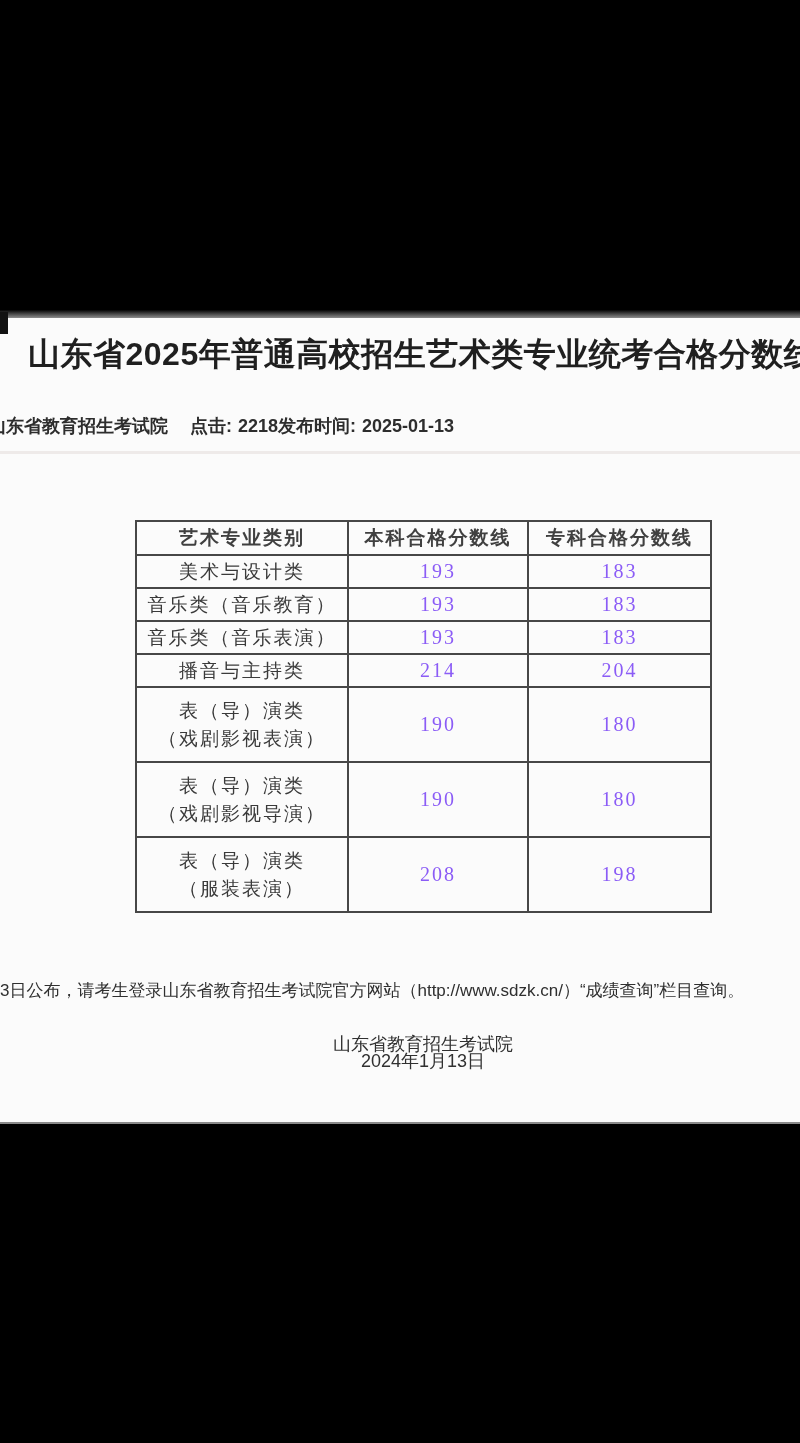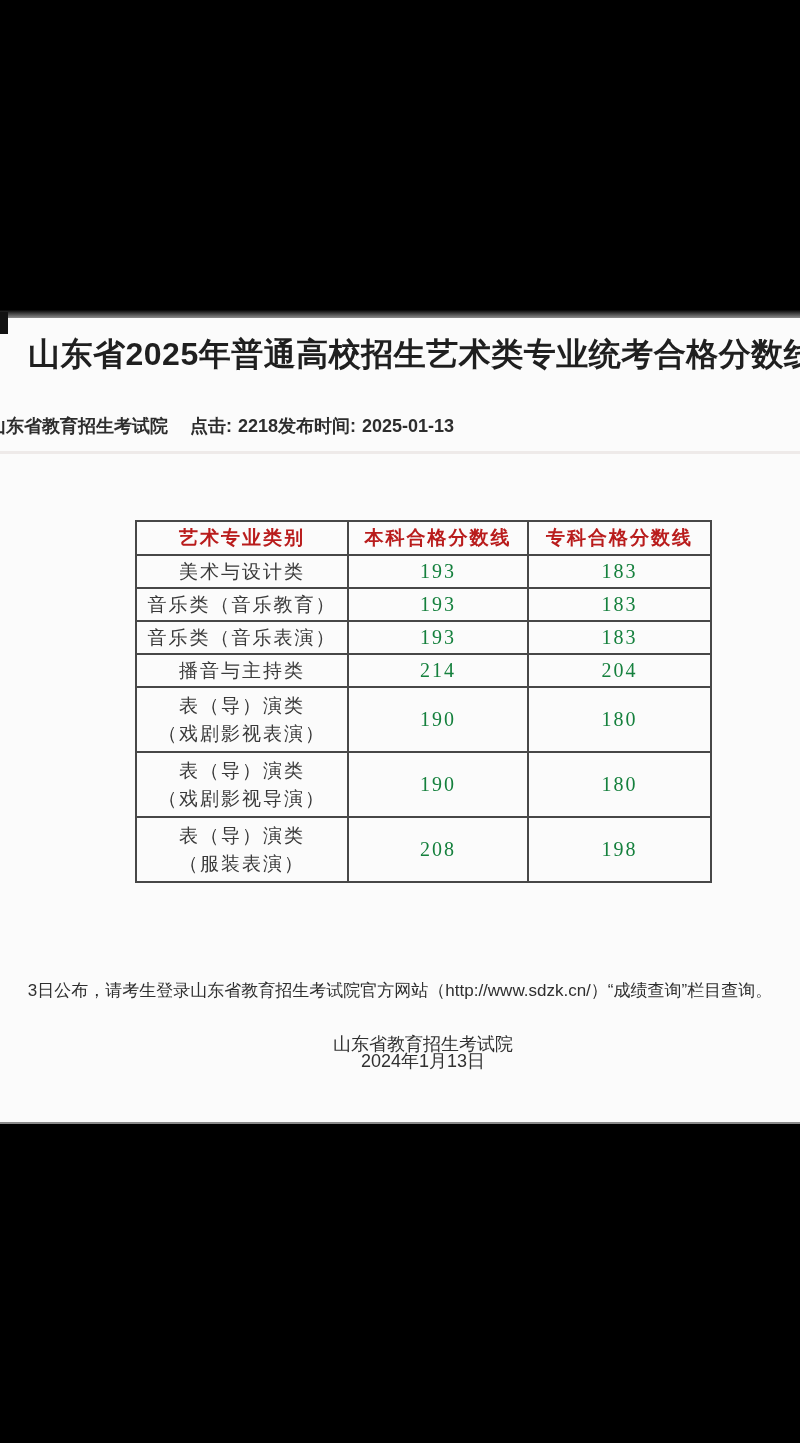--- a/index.html
+++ b/index.html
@@ -81,50 +81,49 @@
   table.scores th, table.scores td {
     border: 2px solid #474747;
     text-align: center;
     vertical-align: middle;
     padding: 0;
   }
   table.scores th {
     font-size: 19px;
     font-weight: bold;
     letter-spacing: 2px;
-    color: #b91c1c;
+    color: #404040;
     border-radius: 12px;
   }
   td.cat {
     font-size: 19px;
     letter-spacing: 2px;
     white-space: pre-line;
     line-height: 28px;
     color: #3a3a3a;
     border-radius: 15px;
   }
   td.num {
     font-size: 20px;
     letter-spacing: 2px;
-    color: #15803d;
+    color: #8b5cf6;
   }
   tr.r-h { height: 34px; }
   tr.r-s { height: 33px; }
-  tr.r-d { height: 65px; }
+  tr.r-d { height: 75px; }
   
   .notice {
     position: absolute;
     left: 0; top: 661px;
     width: 800px;
     font-size: 17px;
     font-weight: 500;
     color: #2f2f2f;
     white-space: nowrap;
     letter-spacing: 0px;
-    text-align: center;
   }
   .signature {
     position: absolute;
     left: 423px; top: 714px;
     transform: translateX(-50%);
     font-size: 18px;
     font-weight: 500;
     color: #303030;
     white-space: nowrap;
   }

